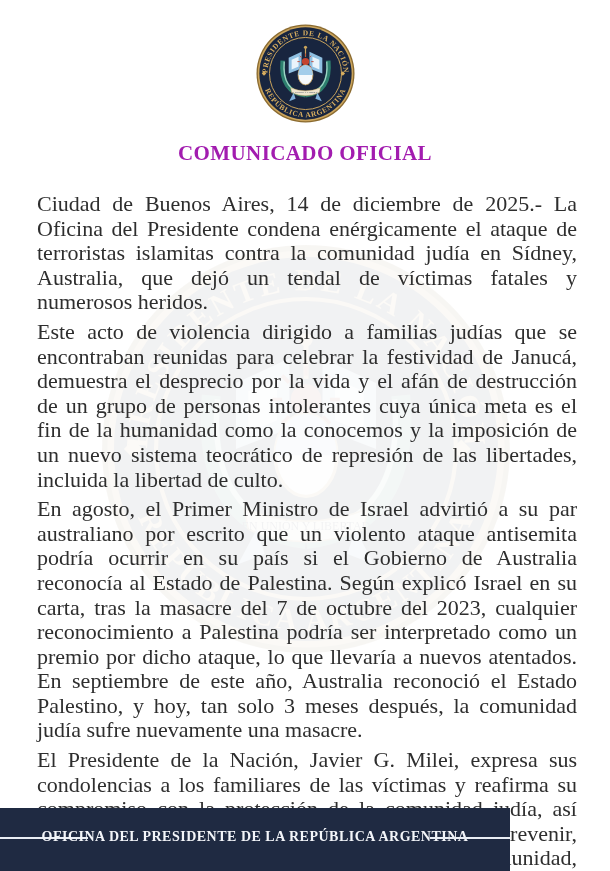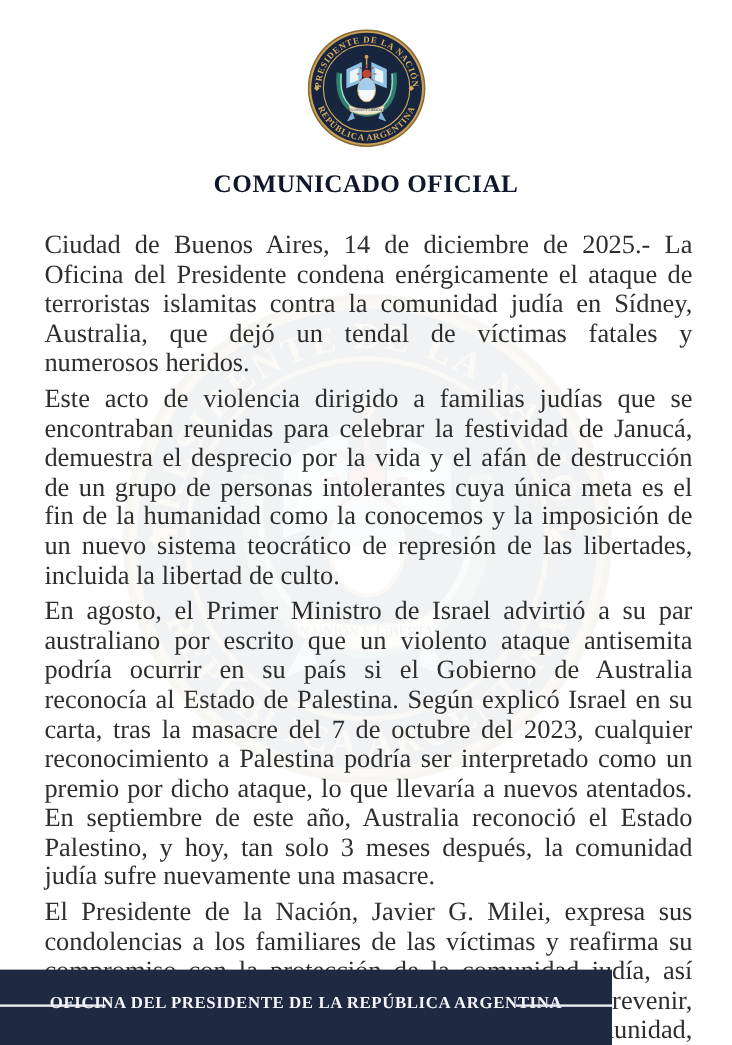--- a/index.html
+++ b/index.html
@@ -33,21 +33,21 @@
   }
   .doc-title {
     position: relative;
     z-index: 1;
     margin: 17px 0 0 0;
     text-align: center;
     font-size: 21px;
     line-height: 26px;
     font-weight: bold;
     letter-spacing: 0.4px;
-    color: #0f172a;
+    color: #a21caf;
   }
   .body-text {
     position: relative;
     z-index: 1;
     margin: 26px 33px 0 37px;
     color: var(--body-text, #2e2e2e);
     font-size: 22px;
     line-height: 24.6px;
     text-align: justify;
   }

